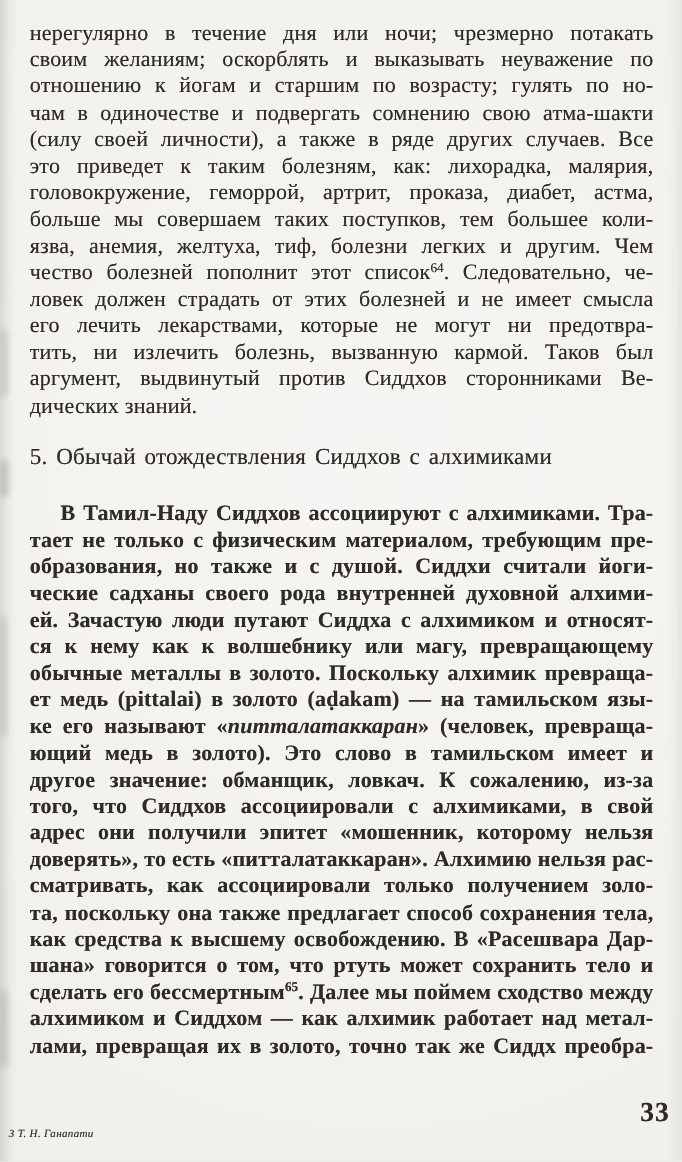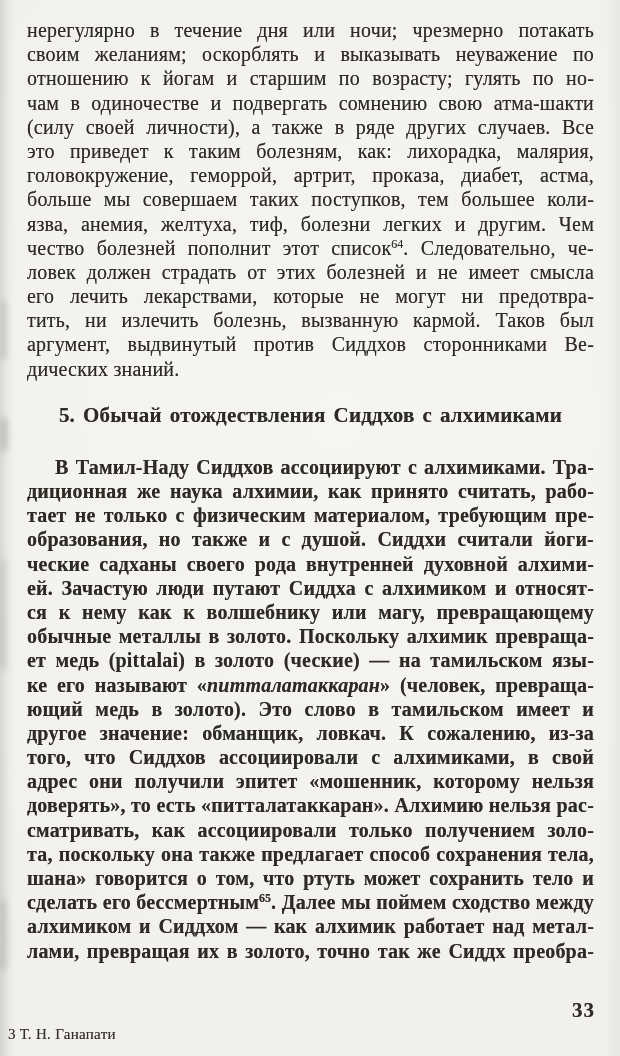--- a/index.html
+++ b/index.html
@@ -53,44 +53,45 @@
     line-height: 0;
     vertical-align: 7px;
     letter-spacing: 0;
   }
   .para .line i { font-style: italic; }
 
   .heading {
     margin: 21px 0 0 0;
     font-size: 21px;
     line-height: 26px;
-    font-weight: bold;
-    text-align: center;
+    font-weight: normal;
+    text-align: left;
     word-spacing: 2.5px;
     letter-spacing: 0.2px;
     text-shadow: 0 0 0.6px rgba(46,43,37,0.6);
   }
   .para.second { margin-top: 27px; font-weight: bold; }
 
   .pagenum {
     position: absolute;
-    top: 998px; right: 21px;
-    font-size: 21px;
+    top: 998px; right: 7px;
+    font-size: 25px;
     font-weight: bold;
     letter-spacing: 1px;
     text-shadow: 0 0 0.6px rgba(46,43,37,0.6);
     margin-left: 31px;
   }
   .sig {
     position: absolute;
     top: 1026px; left: 8px;
-    font-size: 15px;
+    font-size: 10px;
     letter-spacing: 0.3px;
     color: #33302a;
     text-shadow: 0 0 0.5px rgba(46,43,37,0.55);
+    font-style: italic;
   }
 </style>
 </head>
 <body>
 
 <div class="scan">
   <div class="smudge s1"></div>
   <div class="smudge s2"></div>
   <div class="smudge s3"></div>
   <div class="smudge s4"></div>
@@ -109,36 +110,36 @@
         <div class="line">чество болезней пополнит этот список<sup>64</sup>. Следовательно, че-</div>
         <div class="line">ловек должен страдать от этих болезней и не имеет смысла</div>
         <div class="line">его лечить лекарствами, которые не могут ни предотвра-</div>
         <div class="line">тить, ни излечить болезнь, вызванную кармой. Таков был</div>
         <div class="line">аргумент, выдвинутый против Сиддхов сторонниками Ве-</div>
         <div class="line short">дических знаний.</div>
       </div>
     <h2 class="heading">5. Обычай отождествления Сиддхов с алхимиками</h2>
     <div class="para second">
         <div class="line indent">В Тамил-Наду Сиддхов ассоциируют с алхимиками. Тра-</div>
-        <div class="line">диционная же наука алхимии, как принято считать, рабо-</div>
         <div class="line">тает не только с физическим материалом, требующим пре-</div>
         <div class="line">образования, но также и с душой. Сиддхи считали йоги-</div>
         <div class="line">ческие садханы своего рода внутренней духовной алхими-</div>
         <div class="line">ей. Зачастую люди путают Сиддха с алхимиком и относят-</div>
         <div class="line">ся к нему как к волшебнику или магу, превращающему</div>
         <div class="line">обычные металлы в золото. Поскольку алхимик превраща-</div>
-        <div class="line">ет медь (pittalai) в золото (ческие) — на тамильском язы-</div>
+        <div class="line">ет медь (pittalai) в золото (aḍakam) — на тамильском язы-</div>
         <div class="line">ке его называют «<i>питталатаккаран</i>» (человек, превраща-</div>
         <div class="line">ющий медь в золото). Это слово в тамильском имеет и</div>
         <div class="line">другое значение: обманщик, ловкач. К сожалению, из-за</div>
         <div class="line">того, что Сиддхов ассоциировали с алхимиками, в свой</div>
         <div class="line">адрес они получили эпитет «мошенник, которому нельзя</div>
         <div class="line">доверять», то есть «питталатаккаран». Алхимию нельзя рас-</div>
         <div class="line">сматривать, как ассоциировали только получением золо-</div>
         <div class="line">та, поскольку она также предлагает способ сохранения тела,</div>
+        <div class="line">как средства к высшему освобождению. В «Расешвара Дар-</div>
         <div class="line">шана» говорится о том, что ртуть может сохранить тело и</div>
         <div class="line">сделать его бессмертным<sup>65</sup>. Далее мы поймем сходство между</div>
         <div class="line">алхимиком и Сиддхом — как алхимик работает над метал-</div>
         <div class="line">лами, превращая их в золото, точно так же Сиддх преобра-</div>
       </div>
   </main>
 
   <div class="pagenum">33</div>
   <div class="sig">3 Т. Н. Ганапати</div>
 </div>

